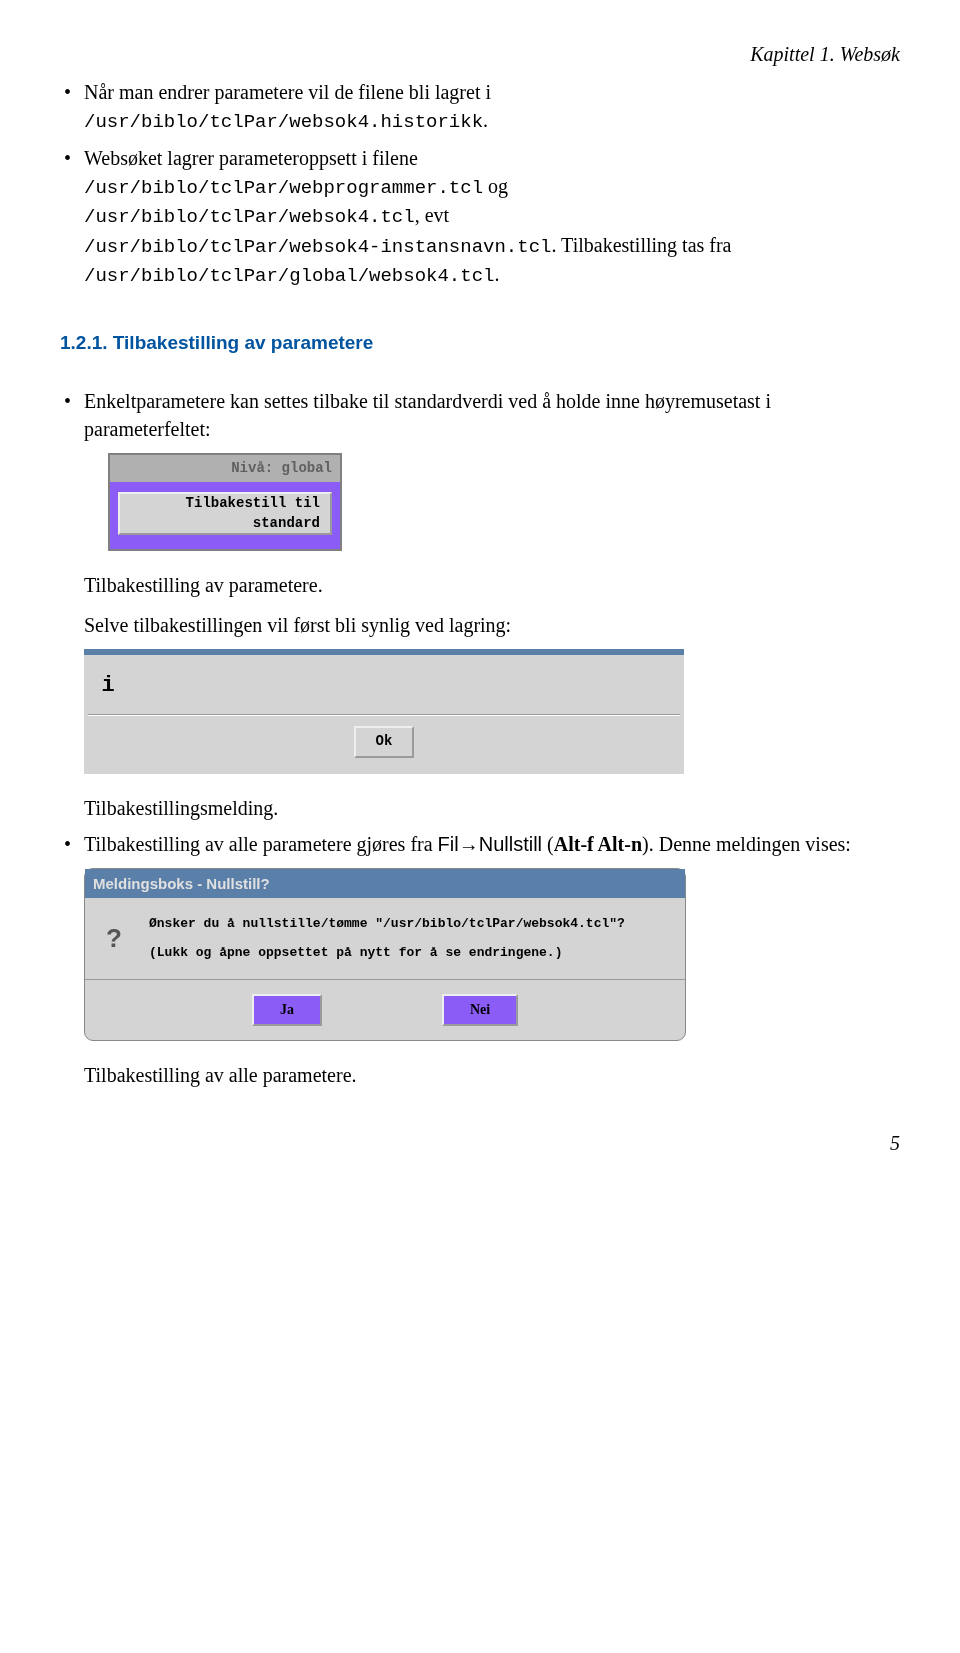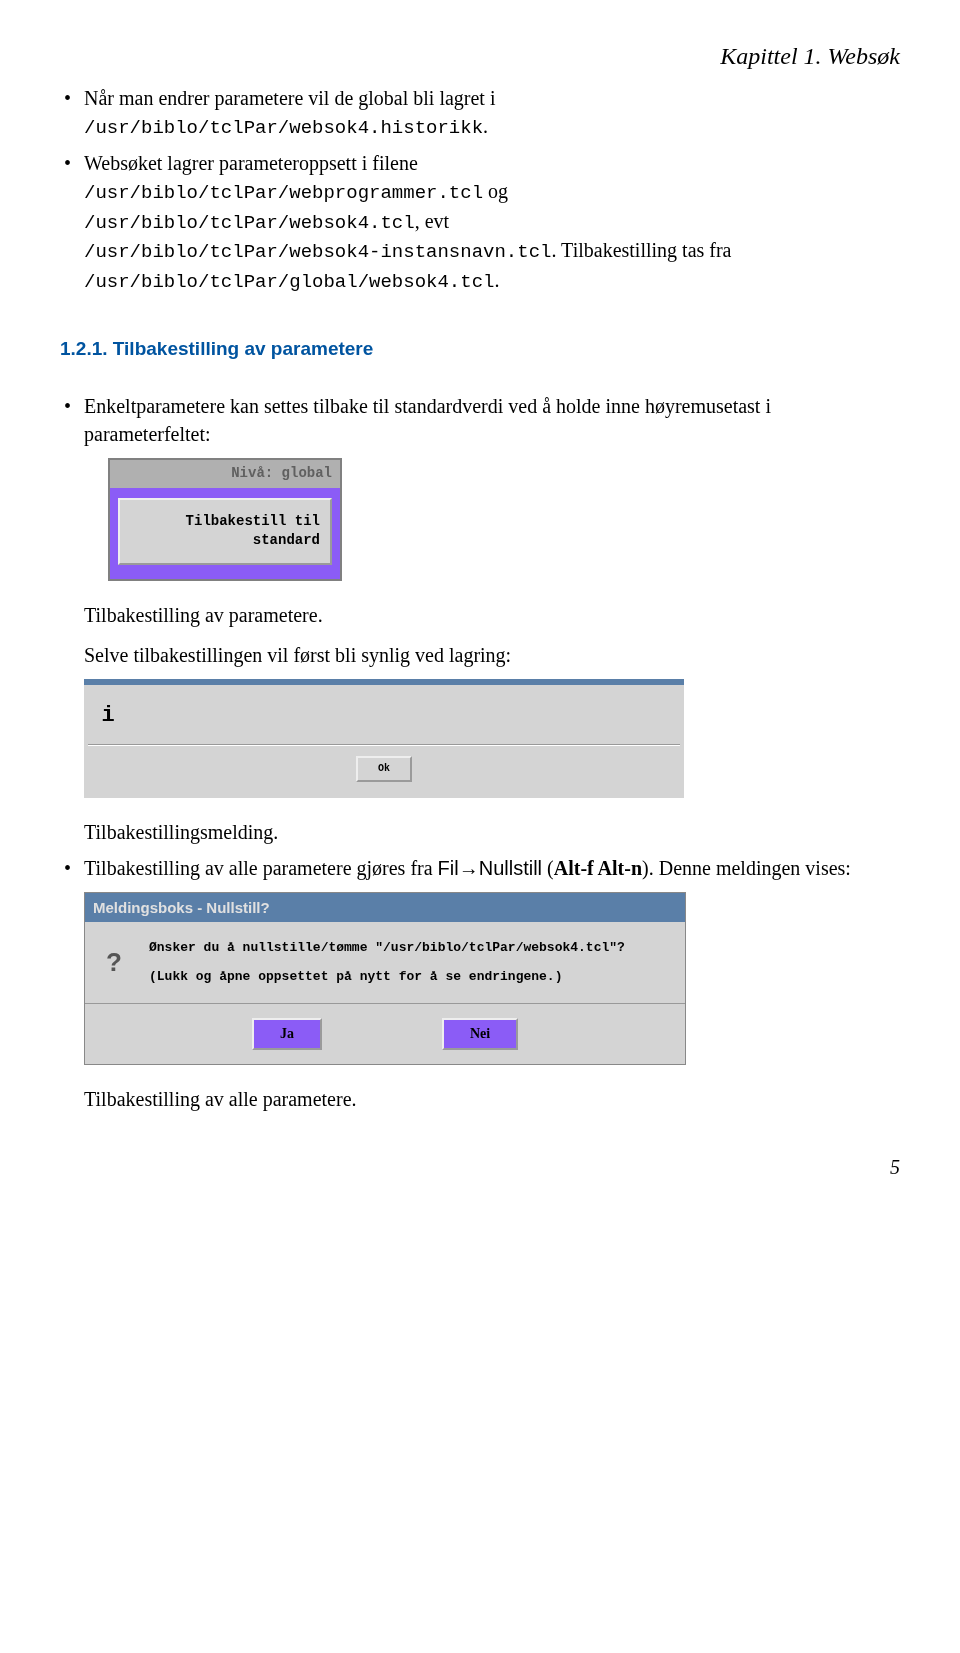--- a/index.html
+++ b/index.html
@@ -9,21 +9,21 @@
     padding: 40px 60px;
     color: #000;
     font-size: 20px;
     line-height: 1.4;
     width: 960px;
     box-sizing: border-box;
   }
   .header-right {
     text-align: right;
     font-style: italic;
-    font-size: 24px;
+    font-size: 20px;
     margin-bottom: 10px;
   }
   ul {
     list-style: none;
     padding-left: 0;
     margin: 0;
   }
   li {
     position: relative;
     padding-left: 24px;
@@ -80,21 +80,21 @@
     font-family: 'Courier New', monospace;
     font-weight: bold;
   }
   .dialog1 .body {
     padding: 10px 8px 14px 8px;
   }
   .dialog1 .button {
     display: inline-block;
     background: #d4d4d4;
     border: 2px outset #eee;
-    padding: 12px 10px;
+    padding: 0 10px;
     font-family: 'Courier New', monospace;
     font-weight: bold;
     font-size: 14px;
   }
 
   .dialog2 {
     width: 600px;
     margin-left: 24px;
     margin-top: 10px;
     margin-bottom: 20px;
@@ -128,21 +128,21 @@
     text-align: center;
     padding: 10px 0 16px 0;
   }
   .dialog2 .button {
     display: inline-block;
     background: #d4d4d4;
     border: 2px outset #eee;
     padding: 4px 20px;
     font-family: 'Courier New', monospace;
     font-weight: bold;
-    font-size: 10px;
+    font-size: 14px;
     text-align: right;
   }
   .dialog2 .sep {
     border-top: 1px solid #999;
     border-bottom: 1px solid #fff;
     margin: 0 4px;
   }
 
   .dialog3 {
     width: 600px;
@@ -202,21 +202,21 @@
     font-size: 14px;
   }
 </style>
 </head>
 <body>
 
 <div class="header-right">Kapittel 1. Websøk</div>
 
 <ul>
   <li>
-    <span>Når man endrer parametere vil de global bli lagret i </span>
+    <span>Når man endrer parametere vil de filene bli lagret i </span>
     <span class="mono">/usr/biblo/tclPar/websok4.historikk</span><span>.</span>
   </li>
   <li>
     <span>Websøket lagrer parameteroppsett i filene </span><br>
     <span class="mono">/usr/biblo/tclPar/webprogrammer.tcl</span><span> og </span><br>
     <span class="mono">/usr/biblo/tclPar/websok4.tcl</span><span>, evt </span><br>
     <span class="mono">/usr/biblo/tclPar/websok4-instansnavn.tcl</span><span>. Tilbakestilling tas fra </span><span class="mono">/usr/biblo/tclPar/global/websok4.tcl</span><span>.</span>
   </li>
 </ul>
 
@@ -245,21 +245,21 @@
       <div class="btnrow">
         <span class="button">Ok</span>
       </div>
     </div>
     <div class="caption" style="padding-left:0;">Tilbakestillingsmelding.</div>
   </li>
 
   <li>
     <span>Tilbakestilling av alle parametere gjøres fra </span><span class="sans">Fil</span><span>→</span><span class="sans">Nullstill</span><span> (</span><b>Alt-f Alt-n</b><span>). Denne meldingen vises:</span>
 
-    <div class="dialog3" style="margin-left:0;">
+    <div class="dialog3" style="margin-left:0;border-radius:9px;">
       <div class="titlebar">Meldingsboks - Nullstill?</div>
       <div class="body">
         <div class="icon">?</div>
         <div class="msg">
           <div>Ønsker du å nullstille/tømme "/usr/biblo/tclPar/websok4.tcl"?</div>
           <div style="height:8px;"></div>
           <div>(Lukk og åpne oppsettet på nytt for å se endringene.)</div>
         </div>
       </div>
       <div class="btnrow">

